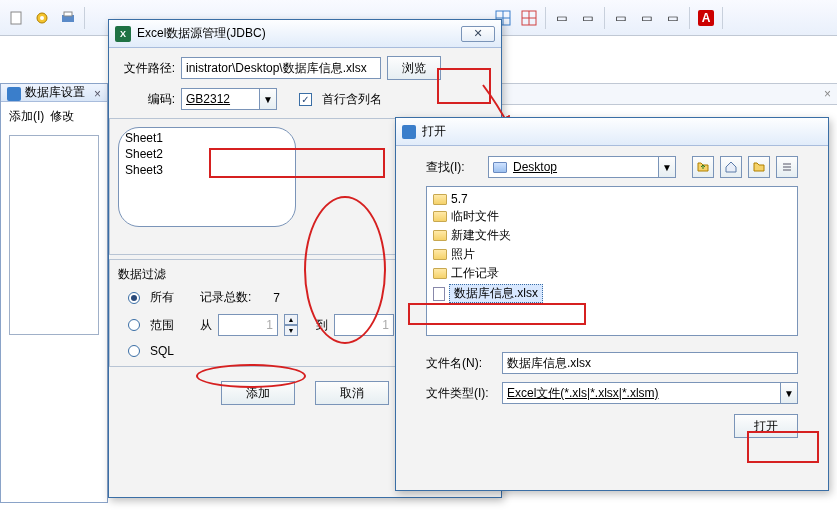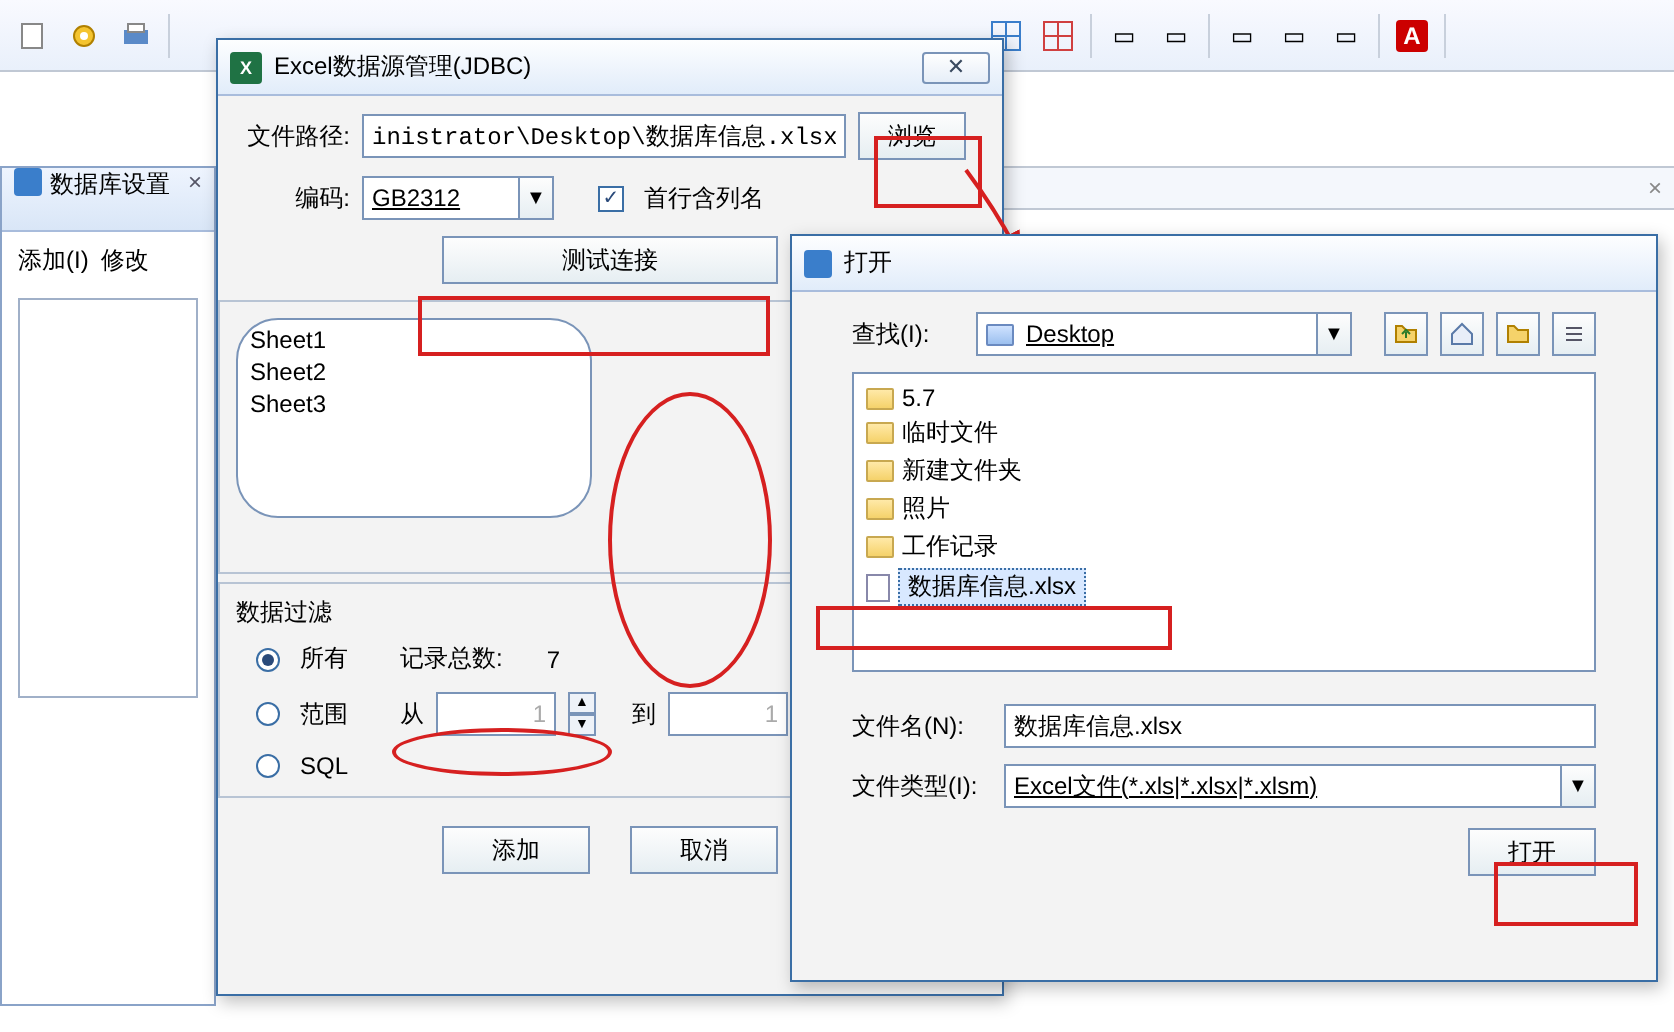--- a/index.html
+++ b/index.html
@@ -5,21 +5,21 @@
 * { box-sizing: border-box; margin: 0; padding: 0; font-family: "Microsoft YaHei", SimSun, sans-serif; font-size: 12px; }
 body { background: #fff; width: 837px; height: 516px; position: relative; overflow: hidden; }
 
 
 .topbar { position: absolute; top: 0; left: 0; right: 0; height: 36px; background: linear-gradient(#f9faff, #e9f0fb); border-bottom: 1px solid #c0c8d4; display: flex; align-items: center; padding: 0 4px; gap: 2px; }
 .tb-btn { width: 24px; height: 24px; display: flex; align-items: center; justify-content: center; border: 1px solid transparent; border-radius: 2px; }
 .tb-sep { width: 1px; height: 22px; background: #c8d0dc; margin: 0 2px; }
 
 
 .left-panel { position: absolute; top: 83px; left: 0; width: 108px; height: 420px; background: #fff; border: 1px solid #8aa3c8; }
-.left-title { background: linear-gradient(#eef4fe, #d9e6f7); height: 32px; border-bottom: 1px solid #a8bcdc; display: flex; align-items: flex-start; padding: 0 6px; gap: 4px; }
+.left-title { background: linear-gradient(#eef4fe, #d9e6f7); height: 18px; border-bottom: 1px solid #a8bcdc; display: flex; align-items: flex-end; padding: 0 6px; gap: 4px; }
 .left-x { margin-left: auto; color: #556; }
 .left-menu { display: flex; gap: 6px; padding: 6px 8px; }
 .left-list { margin: 4px 8px; height: 200px; border: 1px solid #a0b0c8; background: #fff; }
 
 .ruler { position: absolute; top: 83px; left: 0; right: 0; height: 22px; background: #f4f7fc; border-top: 1px solid #c0c8d4; border-bottom: 1px solid #c0c8d4; }
 .ruler-x { position: absolute; right: 6px; top: 3px; color: #888; }
 
 
 .dlg { position: absolute; background: #f3f3f3; border: 1px solid #3a6ea5; box-shadow: 2px 3px 8px rgba(0,0,0,.25); }
 .dlg-title { height: 28px; background: linear-gradient(#fdfeff, #e1ecfa); border-bottom: 1px solid #a8bcdc; display: flex; align-items: center; padding: 0 6px; gap: 6px; }
@@ -142,35 +142,32 @@
 
 <div class="dlg dlg1">
   <div class="dlg-title">
     <span class="excel-icon">X</span>
     <span>Excel数据源管理(JDBC)</span>
     <span class="xb">✕</span>
   </div>
   <div class="dlg1-body">
     <div class="row">
       <span class="lbl">文件路径:</span>
-      <input class="inp" style="width: 242px; font-family: Liberation Mono, monospace;" value="inistrator\Desktop\数据库信息.xlsx">
+      <input class="inp" style="width: 200px;" value="inistrator\Desktop\数据库信息.xlsx">
       <button class="btn" style="position:relative">浏览</button>
     </div>
     <div class="row">
       <span class="lbl">编码:</span>
       <div class="combo">
         <input class="inp" style="width: 78px;" value="GB2312">
         <div class="cbbtn">▼</div>
       </div>
       <span style="width:10px"></span>
       <span class="chk">✓</span>
       <span>首行含列名</span>
-    </div>
-    <div class="row" style="justify-content:center">
-      <button class="btn" style="width:168px">测试连接</button>
     </div>
 
     <div class="group">
       <div class="group-row">
         <div style="flex:1">
           <div class="listbox sel-tables">
             <div>Sheet1</div>
             <div>Sheet2</div>
             <div>Sheet3</div>
           </div>

